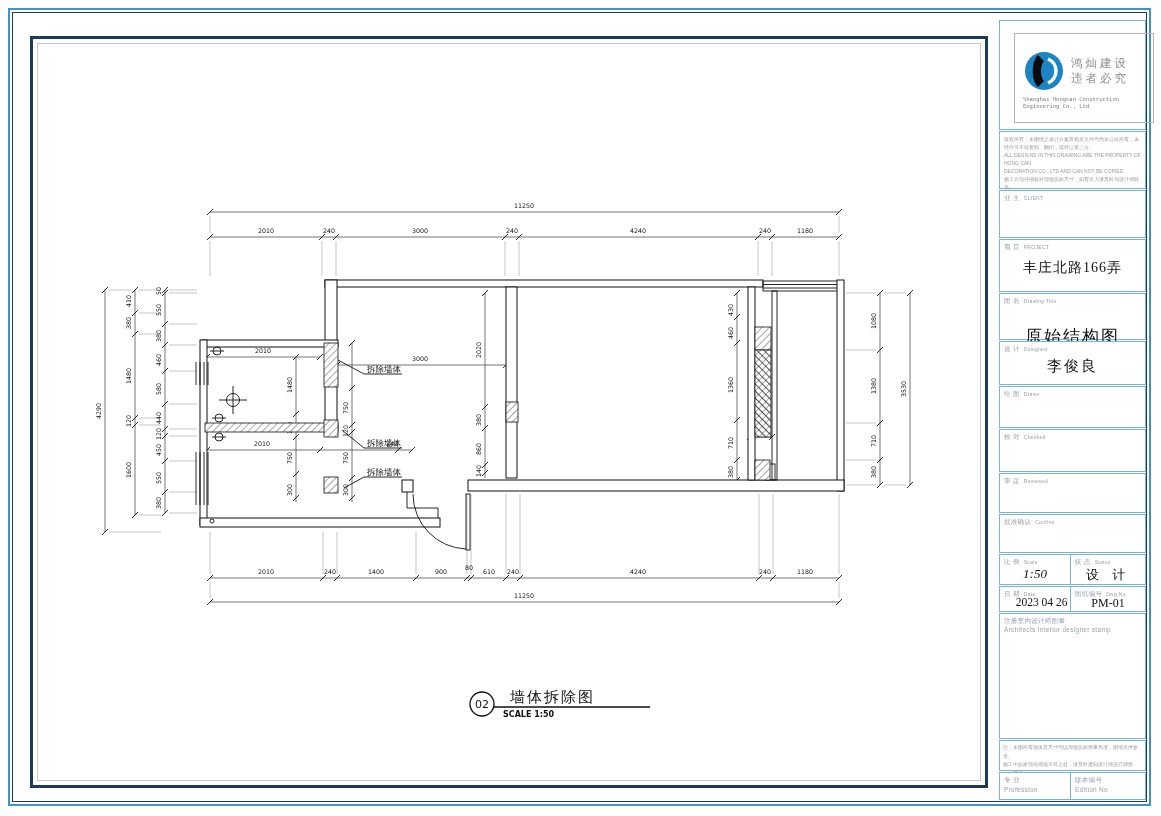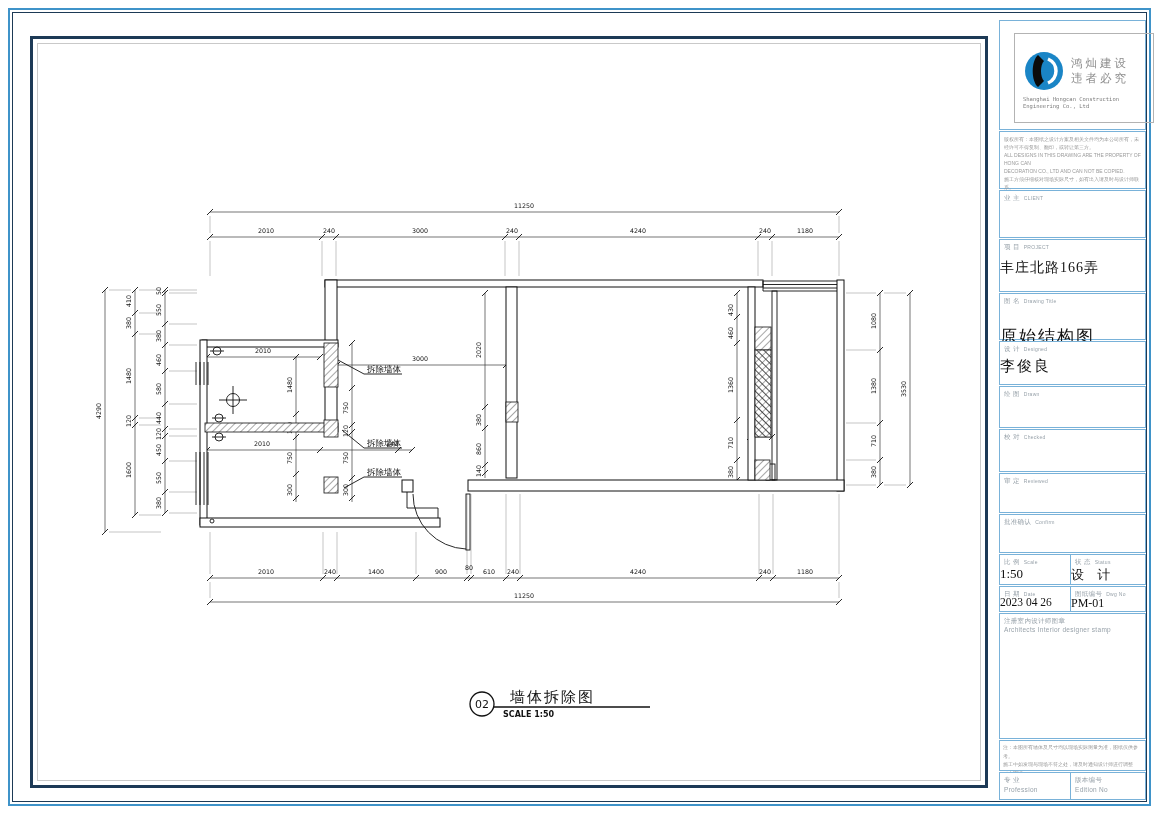--- a/index.html
+++ b/index.html
@@ -7,21 +7,21 @@
   .abs{position:absolute;}
   
   .outer-border{position:absolute;left:8px;top:8px;width:1143px;height:798px;border:2px solid #3f93c9;box-sizing:border-box;}
   .inner-border{position:absolute;left:12px;top:12px;width:1135px;height:790px;border:1px solid #1d3a56;box-sizing:border-box;}
   .frame{position:absolute;left:30px;top:36px;width:958px;height:752px;border:3px solid #1d3a56;box-sizing:border-box;}
   .frame-inner{position:absolute;left:4px;top:4px;right:4px;bottom:4px;border:1px solid #c9c9c9;}
   
   .cell{position:absolute;left:999px;width:147px;border:1px solid #79b2d9;background:#fff;box-sizing:border-box;}
   .cell .lbl{position:absolute;top:3px;left:4px;font-size:6.5px;color:#98a2aa;white-space:nowrap;letter-spacing:0.3px;}
   .cell .lbl .en{font-size:5px;margin-left:4px;}
-  .cell .val{position:absolute;left:0;width:100%;text-align:left;color:#111;font-family:"Liberation Serif","DejaVu Serif",serif;}
+  .cell .val{position:absolute;left:0;width:100%;text-align:center;color:#111;font-family:"Liberation Serif","DejaVu Serif",serif;}
   .tiny{color:#9a9a9a;font-size:5px;line-height:8px;}
   .logo-box{position:absolute;left:14px;top:12px;width:119px;height:88px;border:1px solid #b3b3b3;padding-left:19px;}
   .logo-cn{position:absolute;left:56px;top:22px;font-size:11.5px;line-height:15px;color:#8d8d8d;letter-spacing:3px;font-family:"Liberation Serif",serif;}
   .logo-en{position:absolute;left:8px;top:62px;font-size:5.5px;line-height:7px;color:#7d7d7d;font-family:"DejaVu Sans Mono",monospace;}
 </style>
 </head>
 <body>
 
 <div class="outer-border"></div>
 <div class="inner-border"></div>
@@ -284,21 +284,21 @@
 <div class="cell" style="top:473px;height:40px;">
   <div class="lbl"><span>审 定</span><span class="en">Reviewed</span></div>
 </div>
 
 <div class="cell" style="top:514px;height:39px;">
   <div class="lbl"><span>批准确认</span><span class="en">Confirm</span></div>
 </div>
 
 <div class="cell" style="top:554px;height:31px;width:72px;">
   <div class="lbl"><span>比 例</span><span class="en">Scale</span></div>
-  <div class="val" style="top:11px;font-size:13px;">1:50</div>
+  <div class="val" style="top:11px;font-size:13px;font-style:italic;">1:50</div>
 </div>
 <div class="cell" style="top:554px;height:31px;left:1070px;width:76px;">
   <div class="lbl"><span>状 态</span><span class="en">Status</span></div>
   <div class="val" style="top:11px;font-size:13px;letter-spacing:5px;">设 计</div>
 </div>
 
 <div class="cell" style="top:586px;height:26px;width:85px;">
   <div class="lbl"><span>日 期</span><span class="en">Date</span></div>
   <div class="val" style="top:9px;font-size:11.5px;">2023 04 26</div>
 </div>

